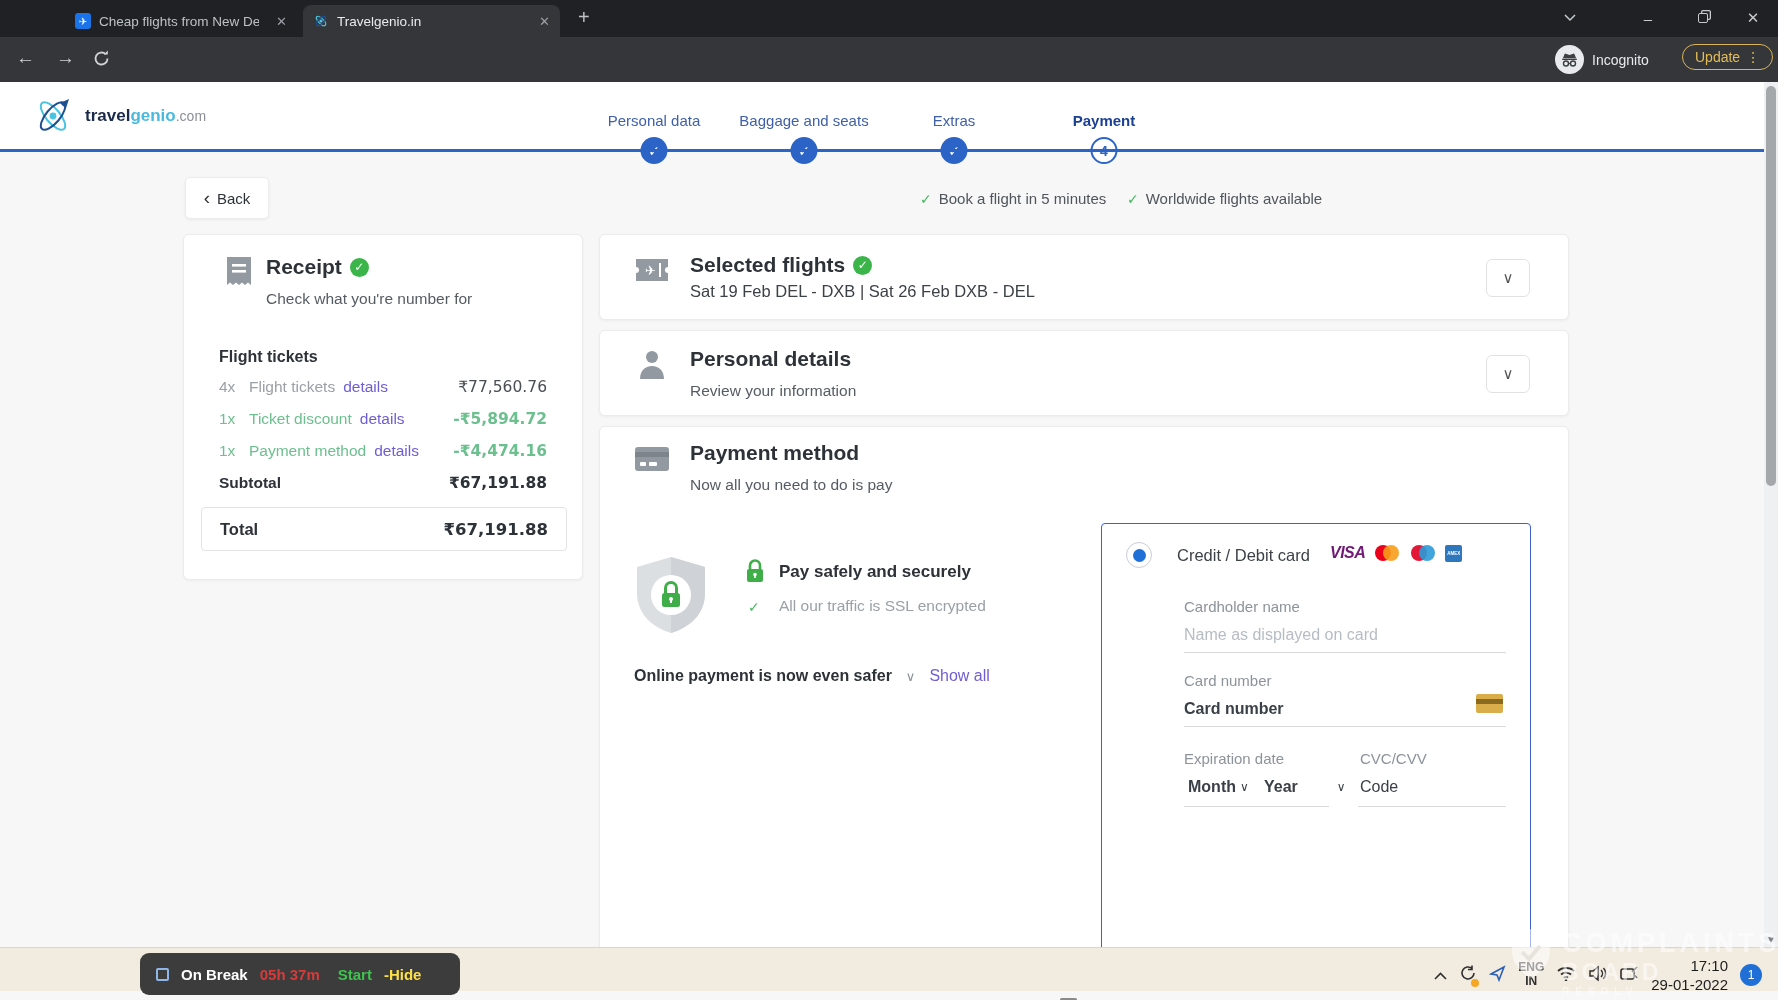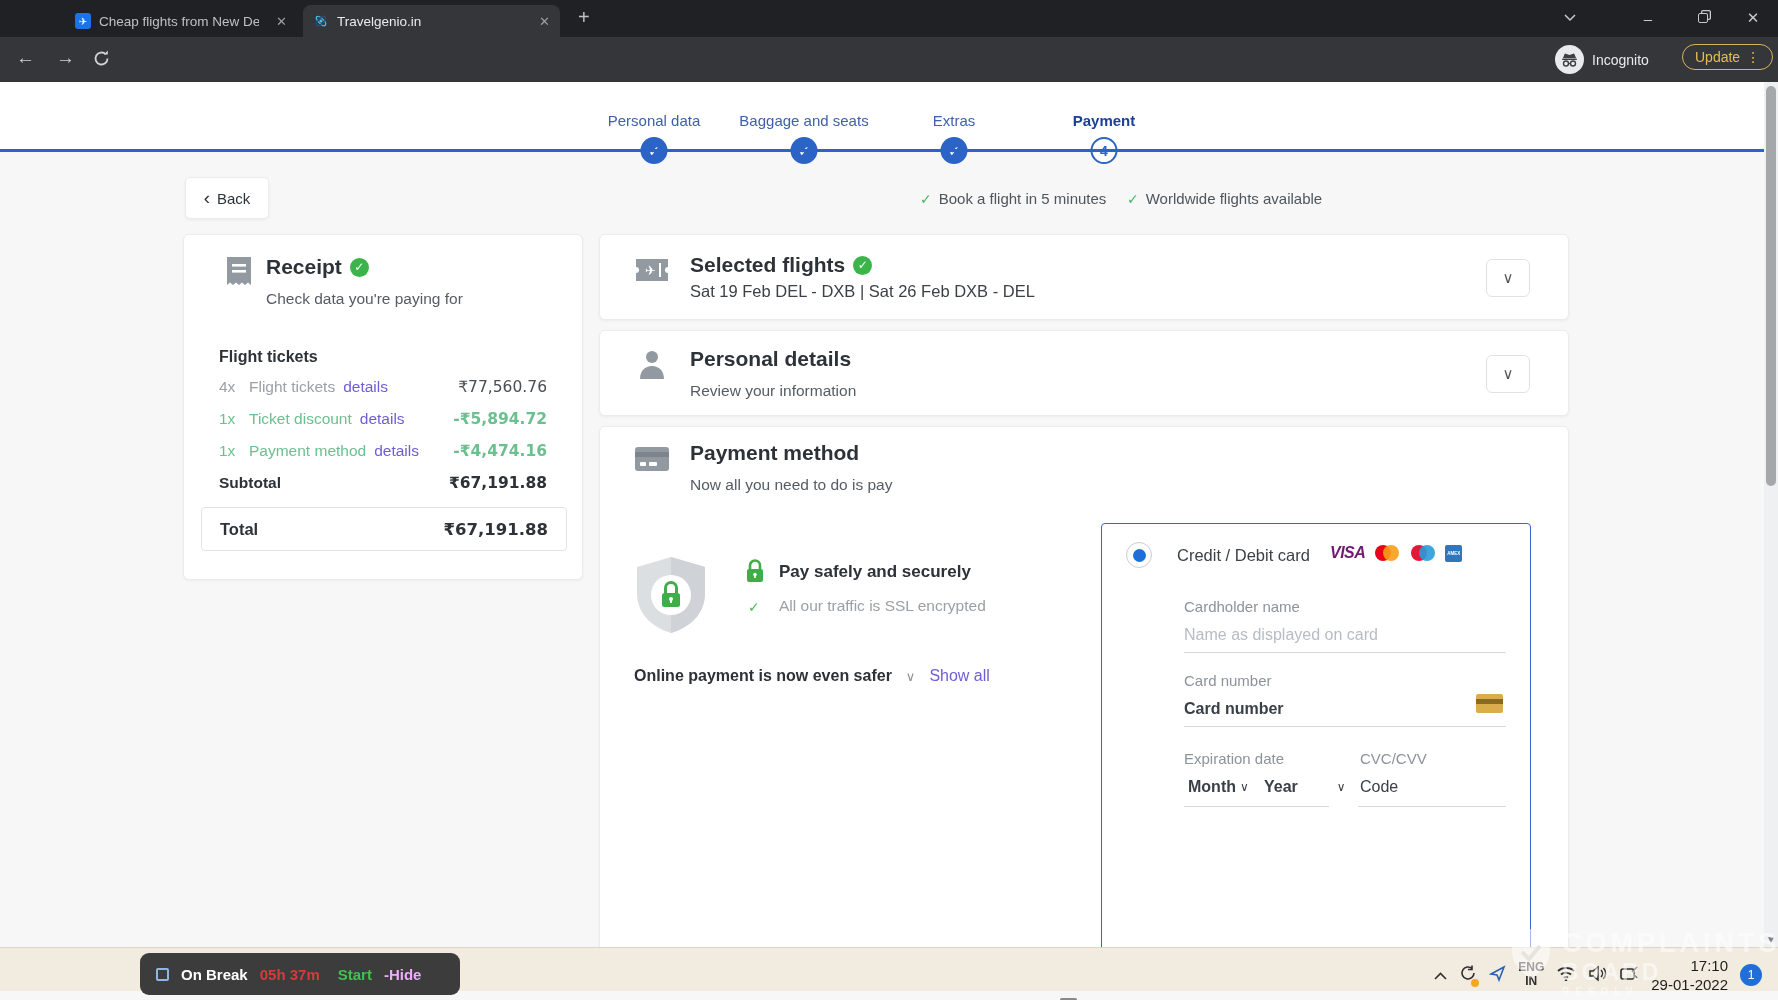--- a/index.html
+++ b/index.html
@@ -110,20 +110,29 @@
   </div>
   <div class="abs updatebtn" style="left:1682px;top:7px">
     <span>Update</span>
     <span>⋮</span>
   </div>
 </div>
 
 <div class="page">
 
   <div class="siteheader">
+    <div class="abs" style="left:32px;top:13px;display:flex;align-items:center;gap:9px">
+      <svg width="44" height="42" viewBox="0 0 44 42">
+        <ellipse cx="21" cy="21" rx="17" ry="7" fill="none" stroke="#49c3e0" stroke-width="2" transform="rotate(50 21 21)"></ellipse>
+        <ellipse cx="21" cy="21" rx="17" ry="7" fill="none" stroke="#1d4f91" stroke-width="2" transform="rotate(-50 21 21)"></ellipse>
+        <circle cx="21" cy="21" r="3.4" fill="#49c3e0"></circle>
+        <path d="M28 8l9-4-3 9-3-2z" fill="#1d4f91"></path>
+      </svg>
+      <span style="font-size:17px;font-weight:bold;color:#1b2a4a"><span>travel</span><span style="color:#49b9dd">genio</span><span style="font-weight:normal;color:#8a8f98;font-size:14px">.com</span></span>
+    </div>
 
     <span class="step-label" style="left:654px">Personal data</span>
     <span class="step-label" style="left:804px">Baggage and seats</span>
     <span class="step-label" style="left:954px">Extras</span>
     <span class="step-label current" style="left:1104px">Payment</span>
     <span class="step-dot done" style="left:654px">✓</span>
     <span class="step-dot done" style="left:804px">✓</span>
     <span class="step-dot done" style="left:954px">✓</span>
     <span class="step-dot current" style="left:1104px">4</span>
   </div>
@@ -147,21 +156,21 @@
       <svg width="32" height="36" viewBox="0 0 32 36">
           <path d="M4 2h24v28l-3-2.5-3 2.5-3-2.5-3 2.5-3-2.5-3 2.5-3-2.5L4 30z" fill="#9299a1"></path>
           <rect x="9" y="9" width="14" height="2.6" fill="#fff"></rect>
           <rect x="9" y="15" width="14" height="2.6" fill="#fff"></rect>
         </svg>
     </span>
     <div class="abs sec-title" style="left:82px;top:20px">
       <span>Receipt</span>
         <span class="gcheck">✓</span>
     </div>
-    <div class="abs sec-sub" style="left:82px;top:49px">Check data you're paying for</div>
+    <div class="abs sec-sub" style="left:82px;top:49px">Check what you're number for</div>
 
     <div class="abs" style="left:35px;top:113px;font-size:16px;font-weight:bold;color:#2d3238">Flight tickets</div>
 
     <div class="rrow" style="top:143px">
       <span class="qty">4x</span>
         <span>Flight tickets</span>
       <span class="lnk">details</span>
       <span class="amt">₹77,560.76</span>
     </div>
     <div class="rrow disc" style="top:175px">
@@ -324,21 +333,21 @@
   </div>
 </div>
 
 <div class="taskbar">
 
   <div class="abs" style="left:140px;top:5px;width:320px;height:42px;background:#3c3c3c;border-radius:9px;display:flex;align-items:center;gap:12px;padding:0 16px;font-size:15px;font-weight:bold">
     <span style="width:13px;height:13px;border:2px solid #8fb6e8;border-radius:2px;display:inline-block"></span>
     <span style="color:#fff">On Break</span>
     <span style="color:#d93a3a">05h 37m</span>
     <span style="color:#3fc24e;margin-left:6px">Start</span>
-    <span style="color:#f0abfc">-Hide</span>
+    <span style="color:#fde047">-Hide</span>
   </div>
 
   <span class="abs" style="left:1060px;top:50px;width:17px;height:3px;border-radius:2px;background:#8a8a8a"></span>
 
   <div class="abs tray" style="right:16px;top:8px;height:38px">
     <span><svg width="13" height="8" viewBox="0 0 13 8">
           <path d="M1 7l5.5-5.5L12 7" fill="none" stroke="#2f2f2f" stroke-width="1.6"></path>
         </svg></span>
     <span style="position:relative"><svg width="18" height="18" viewBox="0 0 18 18">
           <path d="M15 9a6 6 0 1 1-2-4.5M13 1.5v4h-4" fill="none" stroke="#2f2f2f" stroke-width="1.6"></path>

